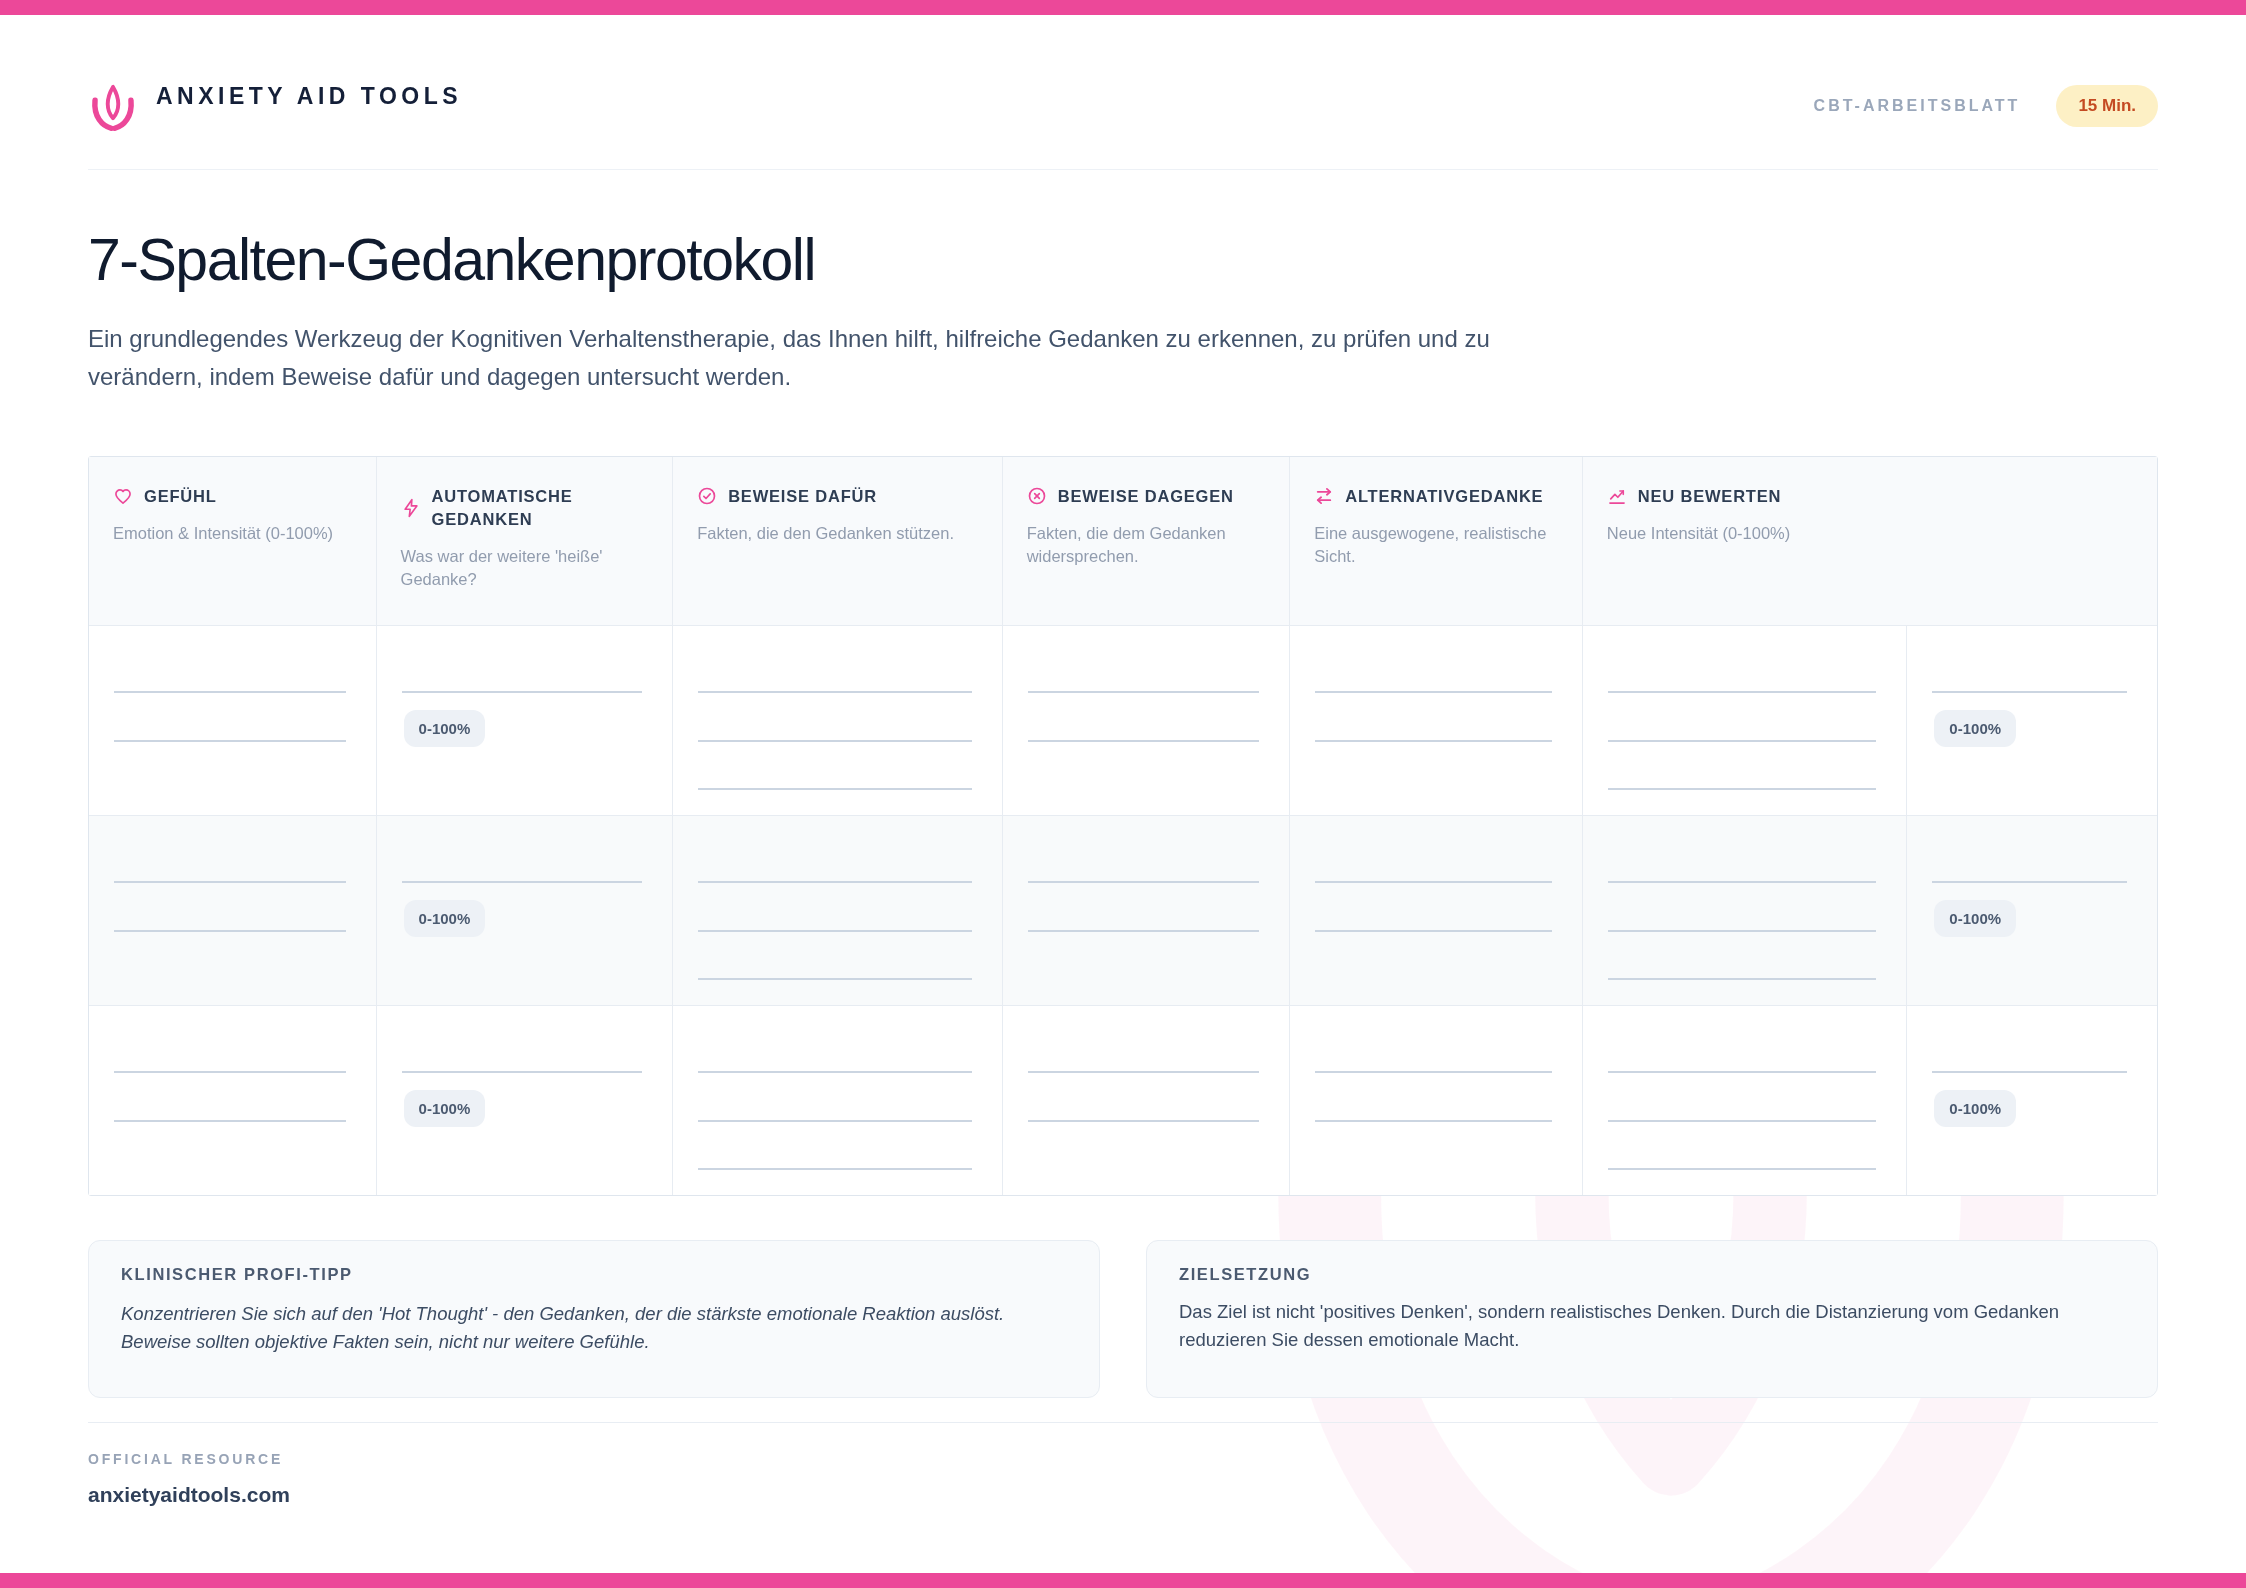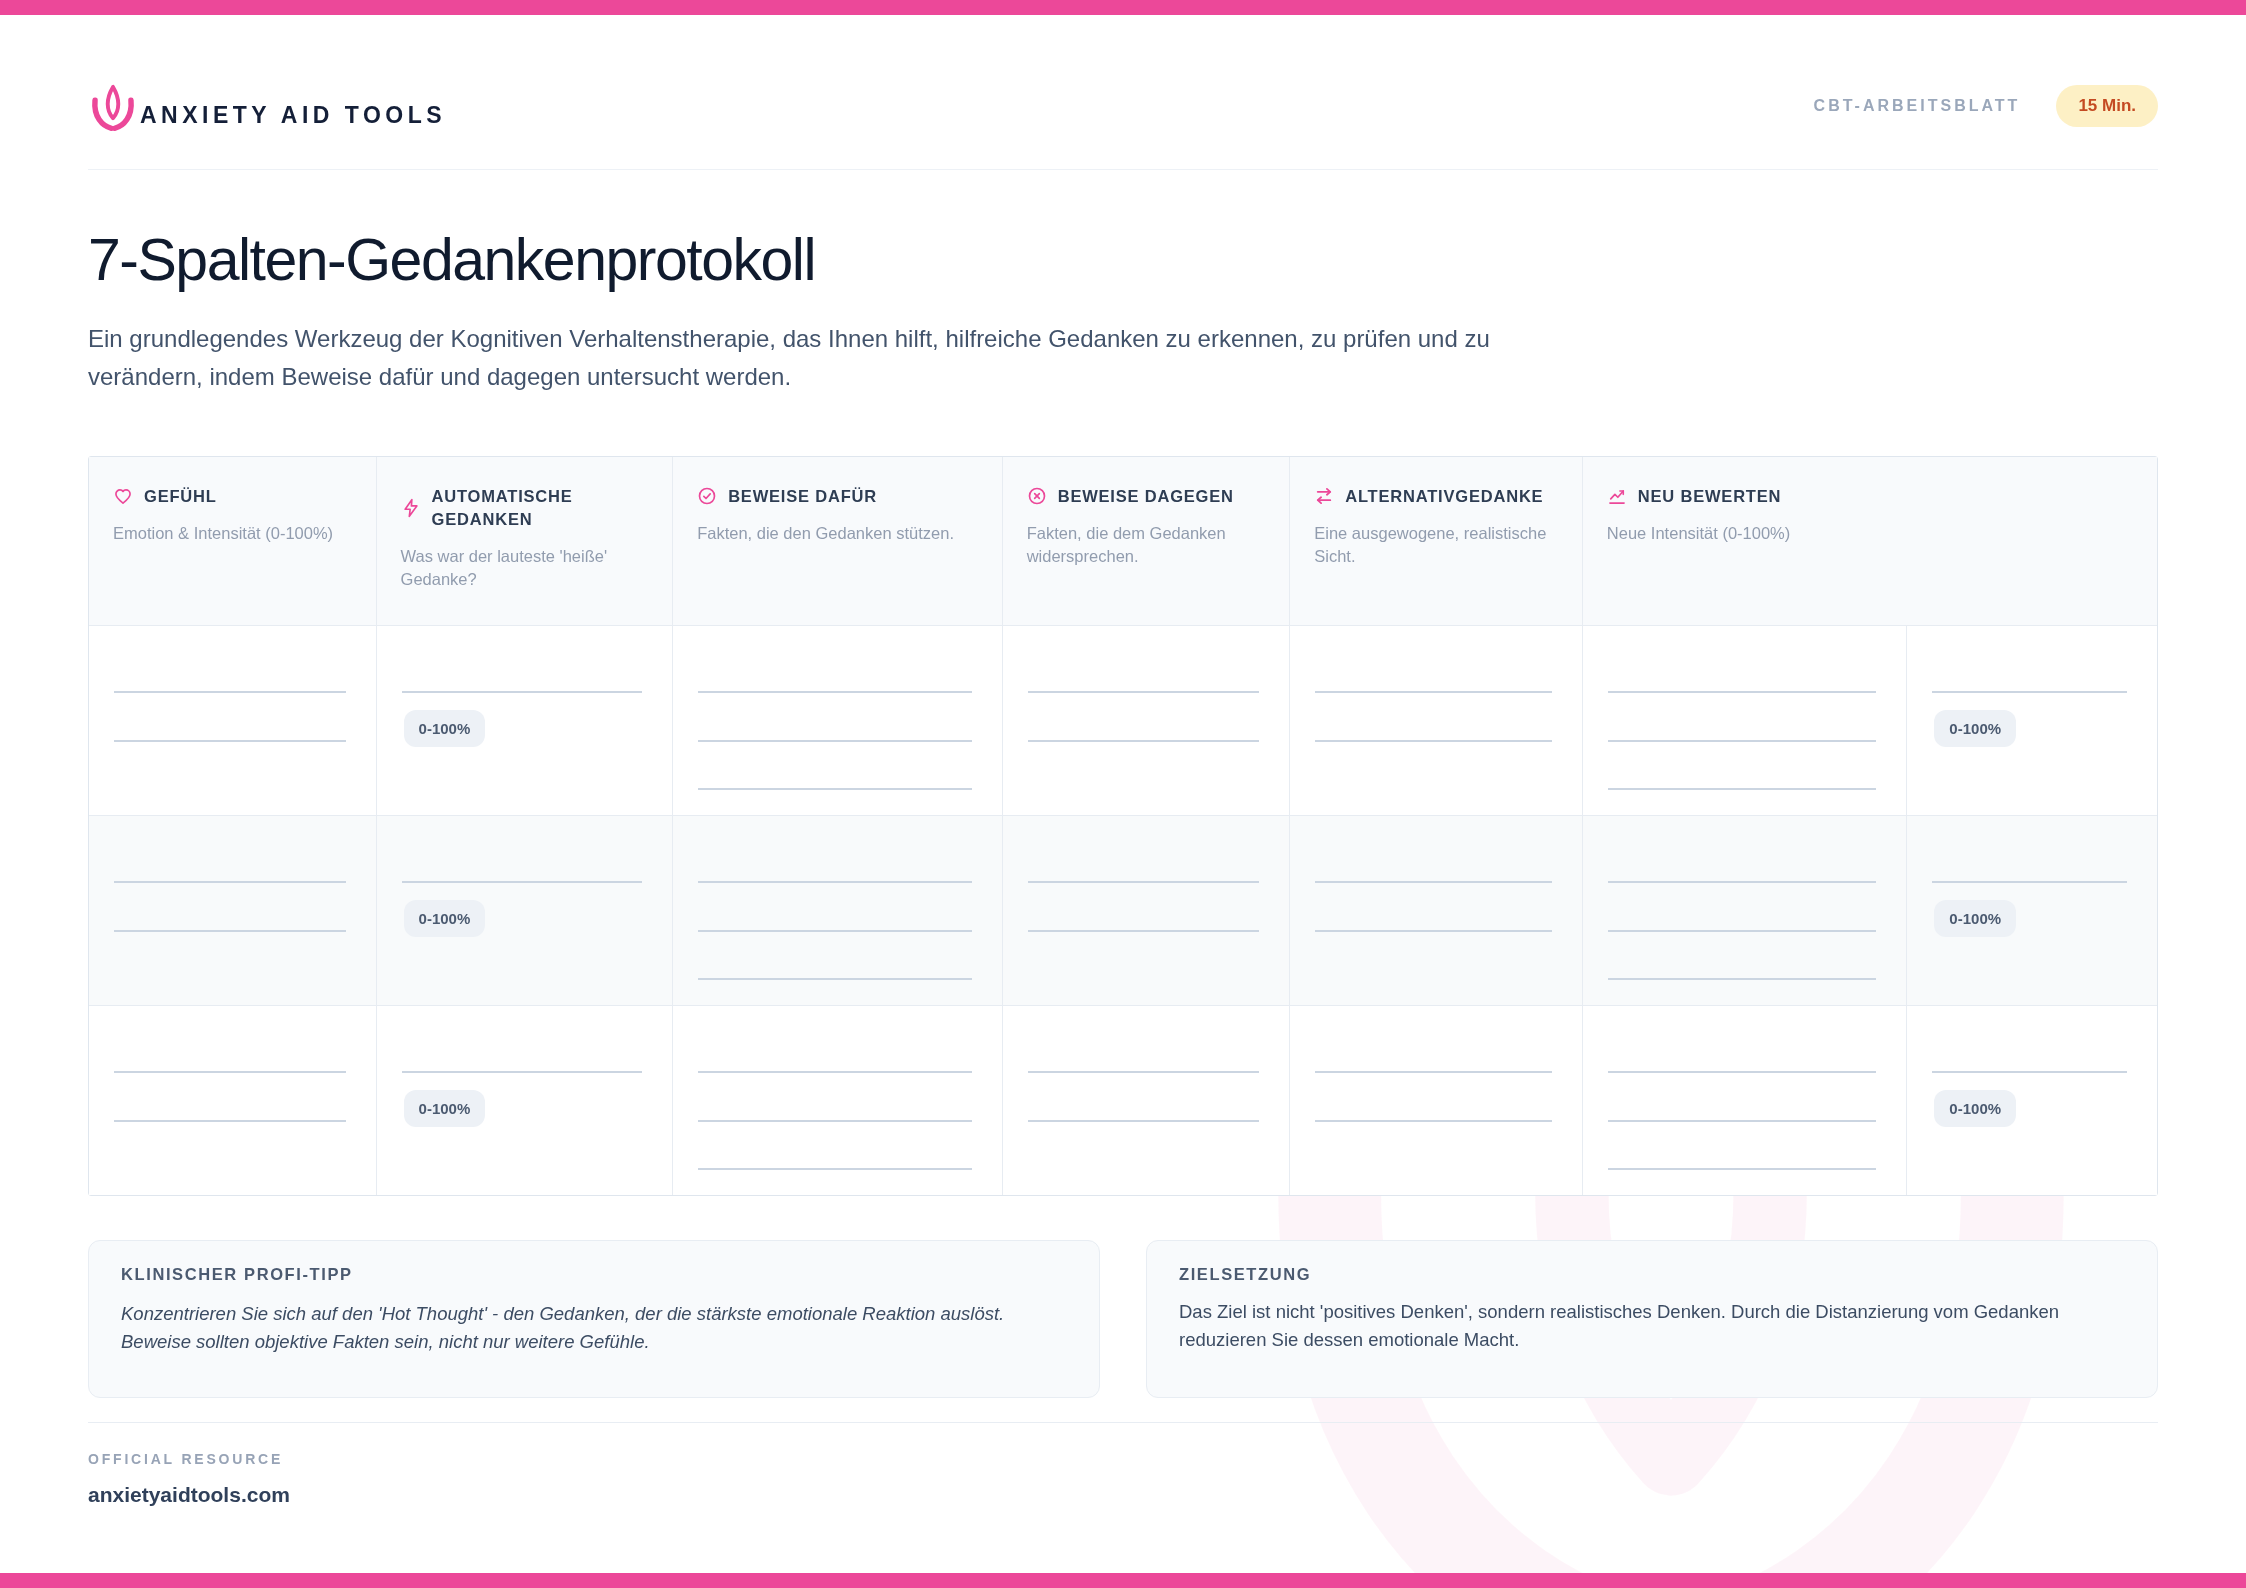--- a/index.html
+++ b/index.html
@@ -14,21 +14,21 @@
   .accent-bar.bottom { bottom:0; }
 
   .watermark { position:absolute; right:105px; bottom:-150px; width:940px; height:940px; opacity:0.055; z-index:0; }
   .watermark svg { width:100%; height:100%; }
 
   .content { position:relative; z-index:1; padding:15px 88px 0; }
 
   
   .masthead { display:flex; align-items:center; justify-content:space-between;
     padding:68px 0 40px; border-bottom:1.5px solid #edf1f6; }
-  .brand { display:flex; align-items:flex-end; gap:2px; }
+  .brand { display:flex; align-items:flex-start; gap:18px; }
   .logo { width:50px; height:46px; }
   .brand-name { font-size:23px; font-weight:800; letter-spacing:4.5px; color:#141f38; }
   .mast-right { display:flex; align-items:center; gap:36px; }
   .doc-type { font-size:16px; font-weight:700; letter-spacing:3px; color:#9aa7ba; }
   .time-badge { background:#fdf0c5; color:#c44a21; font-size:17px; font-weight:800;
     padding:11px 22px; border-radius:999px; }
 
   
   .page-title { margin-top:56px; font-size:59px; font-weight:400; letter-spacing:-1.5px; color:#101b2e; }
   .page-desc { margin-top:26px; max-width:1500px; font-size:24px; line-height:1.58; color:#42536b; }
@@ -120,21 +120,21 @@
         </div>
         <div class="th-cell">
           <div class="th-top">
             <span class="icon">
               <svg viewBox="0 0 24 24" fill="none" stroke="currentColor" stroke-width="2" stroke-linecap="round" stroke-linejoin="round">
                 <path d="M13 2 L5 13.5 H11 L10 22 L19 9.5 H12.5 Z"></path>
               </svg>
             </span>
             <span class="th-label">AUTOMATISCHE GEDANKEN</span>
           </div>
-          <div class="th-sub">Was war der lauteste 'heiße' Gedanke?</div>
+          <div class="th-sub">Was war der weitere 'heiße' Gedanke?</div>
         </div>
         <div class="th-cell">
           <div class="th-top">
             <span class="icon">
               <svg viewBox="0 0 24 24" fill="none" stroke="currentColor" stroke-width="2" stroke-linecap="round" stroke-linejoin="round">
                 <circle cx="12" cy="12" r="9"></circle>
                 <polyline points="8.2 12.4 10.8 15 15.8 9.4"></polyline>
               </svg>
             </span>
             <span class="th-label">BEWEISE DAFÜR</span>

